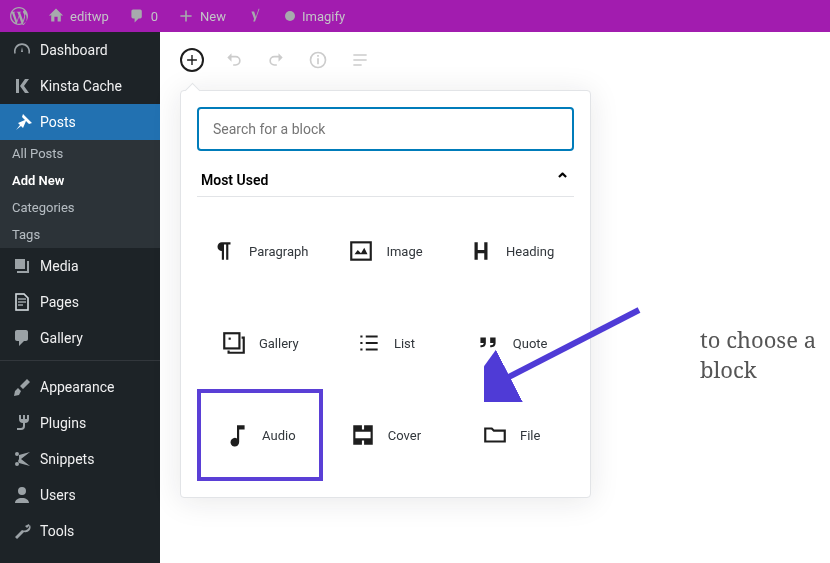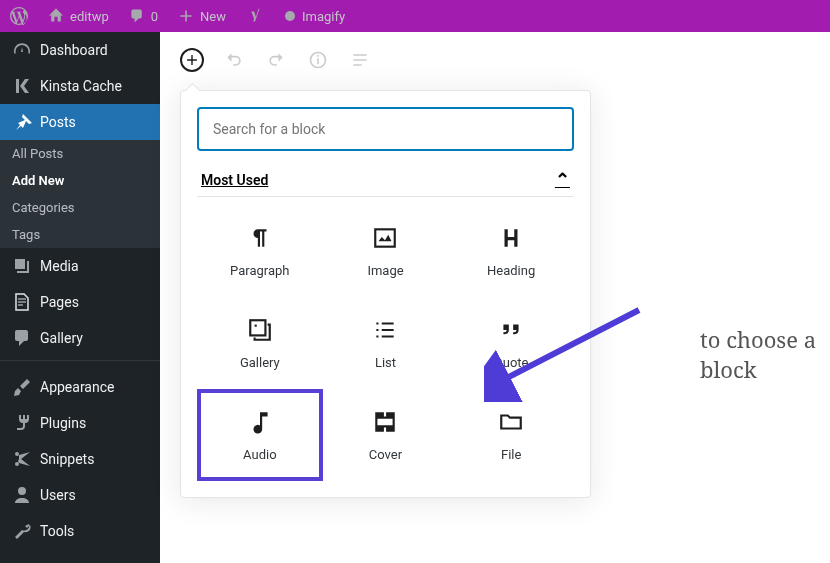--- a/index.html
+++ b/index.html
@@ -26,24 +26,24 @@
 .toolbar { display: flex; align-items: center; gap: 18px; padding: 16px 20px; }
 .tool-btn { width: 24px; height: 24px; display: flex; align-items: center; justify-content: center; cursor: pointer; }
 .tool-btn.add { border: 2px solid #1e1e1e; border-radius: 50%; }
 .tool-btn.disabled svg { fill: #ccc; }
 .tool-btn svg { fill: #1e1e1e; }
 
 .inserter { position: absolute; top: 58px; left: 20px; width: 411px; background: #fff; border: 1px solid #e2e4e7; border-radius: 4px; box-shadow: 0 3px 30px rgba(25,30,35,.1); padding: 16px; }
 .inserter::before { content: ""; position: absolute; top: -6px; left: 6px; width: 10px; height: 10px; background: #fff; border-top: 1px solid #e2e4e7; border-left: 1px solid #e2e4e7; transform: rotate(45deg); }
 .search-input { width: 100%; border: 2px solid #007cba; border-radius: 4px; padding: 12px 14px; font-size: 14px; outline: none; }
 .search-input::placeholder { color: #757575; }
-.section-head { display: flex; justify-content: space-between; align-items: center; padding: 18px 4px 6px; font-weight: 600; font-size: 14px; border-bottom: 1px solid #e2e4e7; margin-bottom: 8px; text-decoration: underline;}
+.section-head { display: flex; justify-content: space-between; align-items: center; padding: 18px 4px 6px; font-weight: 600; font-size: 14px; border-bottom: 1px solid #e2e4e7; margin-bottom: 8px;}
 .chev { font-size: 18px; }
 .blocks-grid { display: grid; grid-template-columns: repeat(3, 1fr); }
-.block-item { display: flex; flex-direction: column; align-items: center; justify-content: center; height: 92px; cursor: pointer; font-size: 13px; color: #32373c; gap: 12px; }
+.block-item { display: flex; flex-direction: row; align-items: center; justify-content: center; height: 92px; cursor: pointer; font-size: 13px; color: #32373c; gap: 12px; }
 .block-item svg { width: 26px; height: 26px; fill: #1e1e1e; }
 .block-item.highlight { outline: 4px solid #5a3fd6; outline-offset: -4px; }
 
 .hint-text { position: absolute; top: 292px; left: 540px; font-family: "Noto Serif", Georgia, serif; font-size: 22px; color: #555; }
 
 .annotation-arrow { position: absolute; top: 260px; left: 324px; pointer-events: none; }
 </style>
 </head>
 <body>
 

